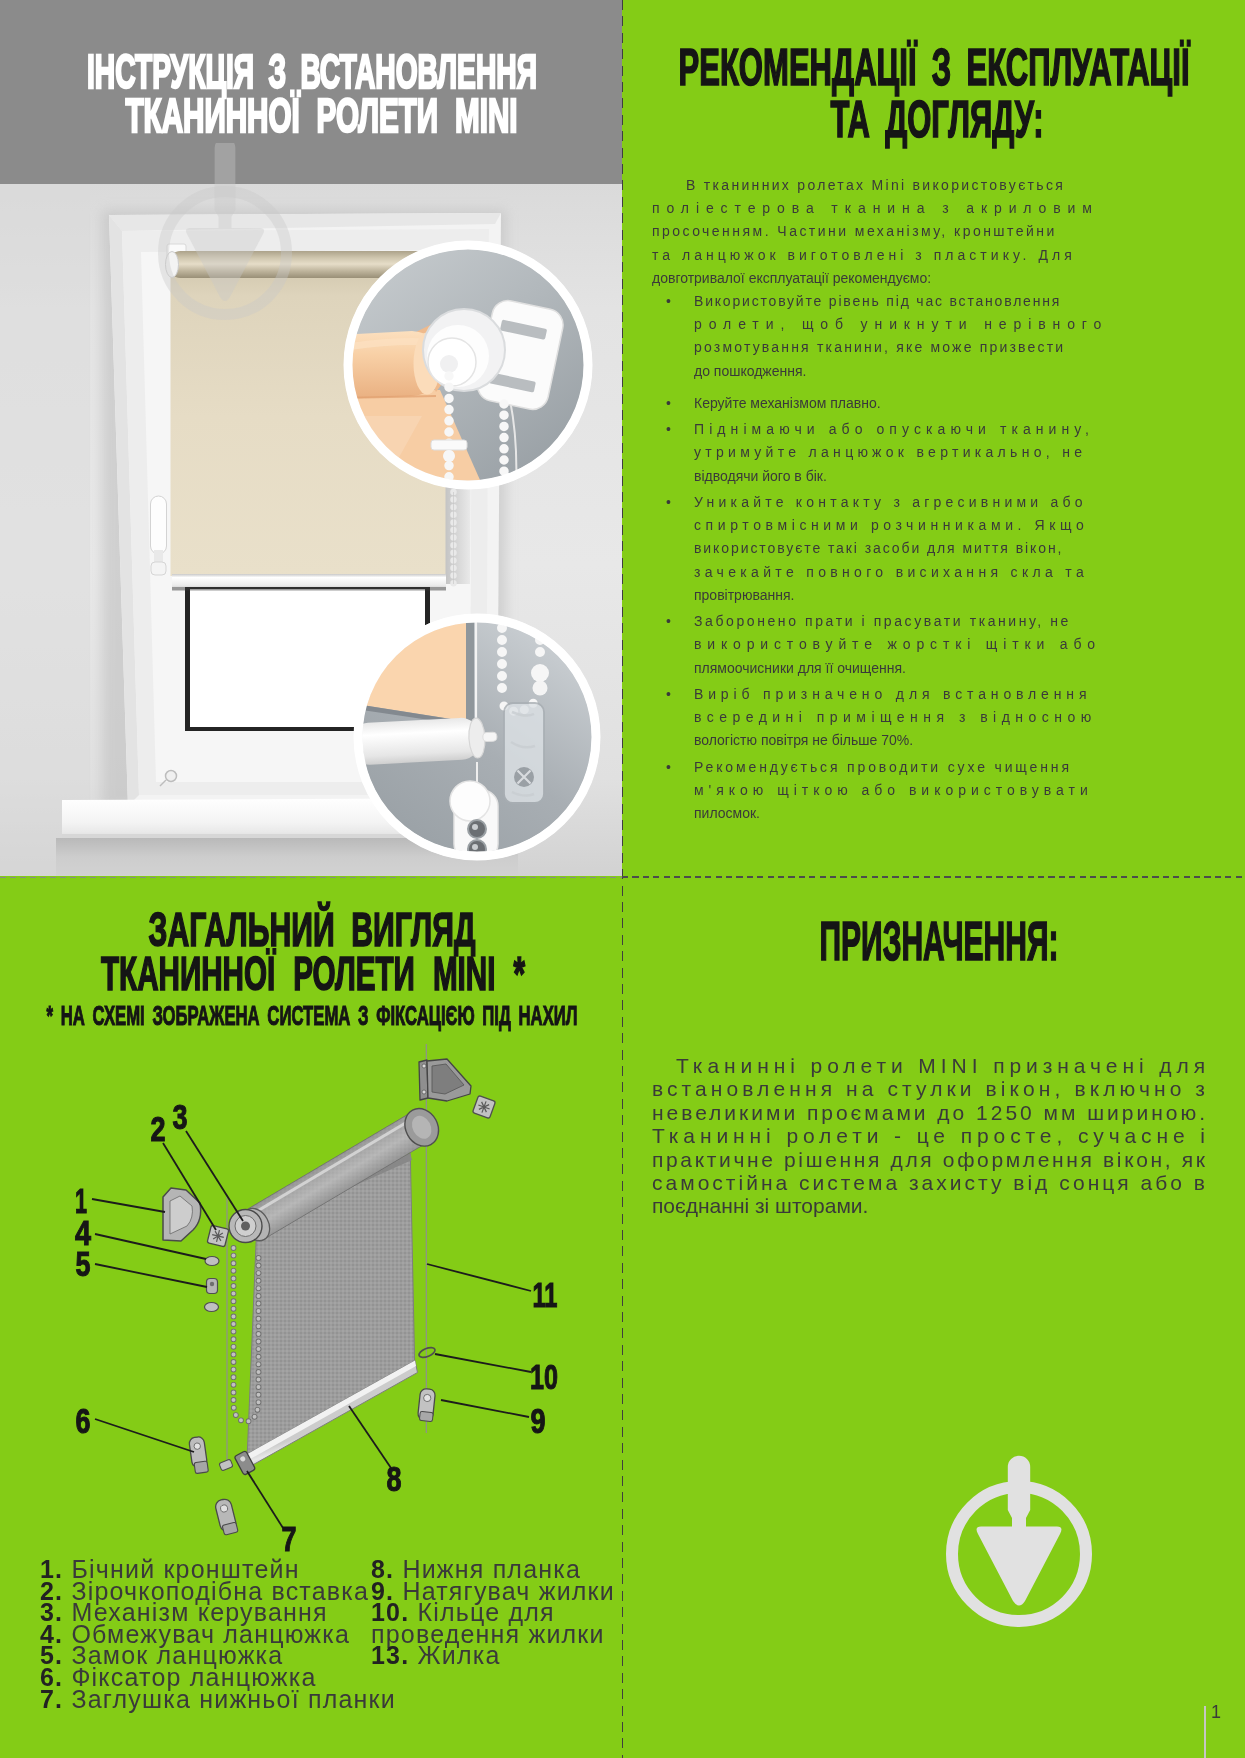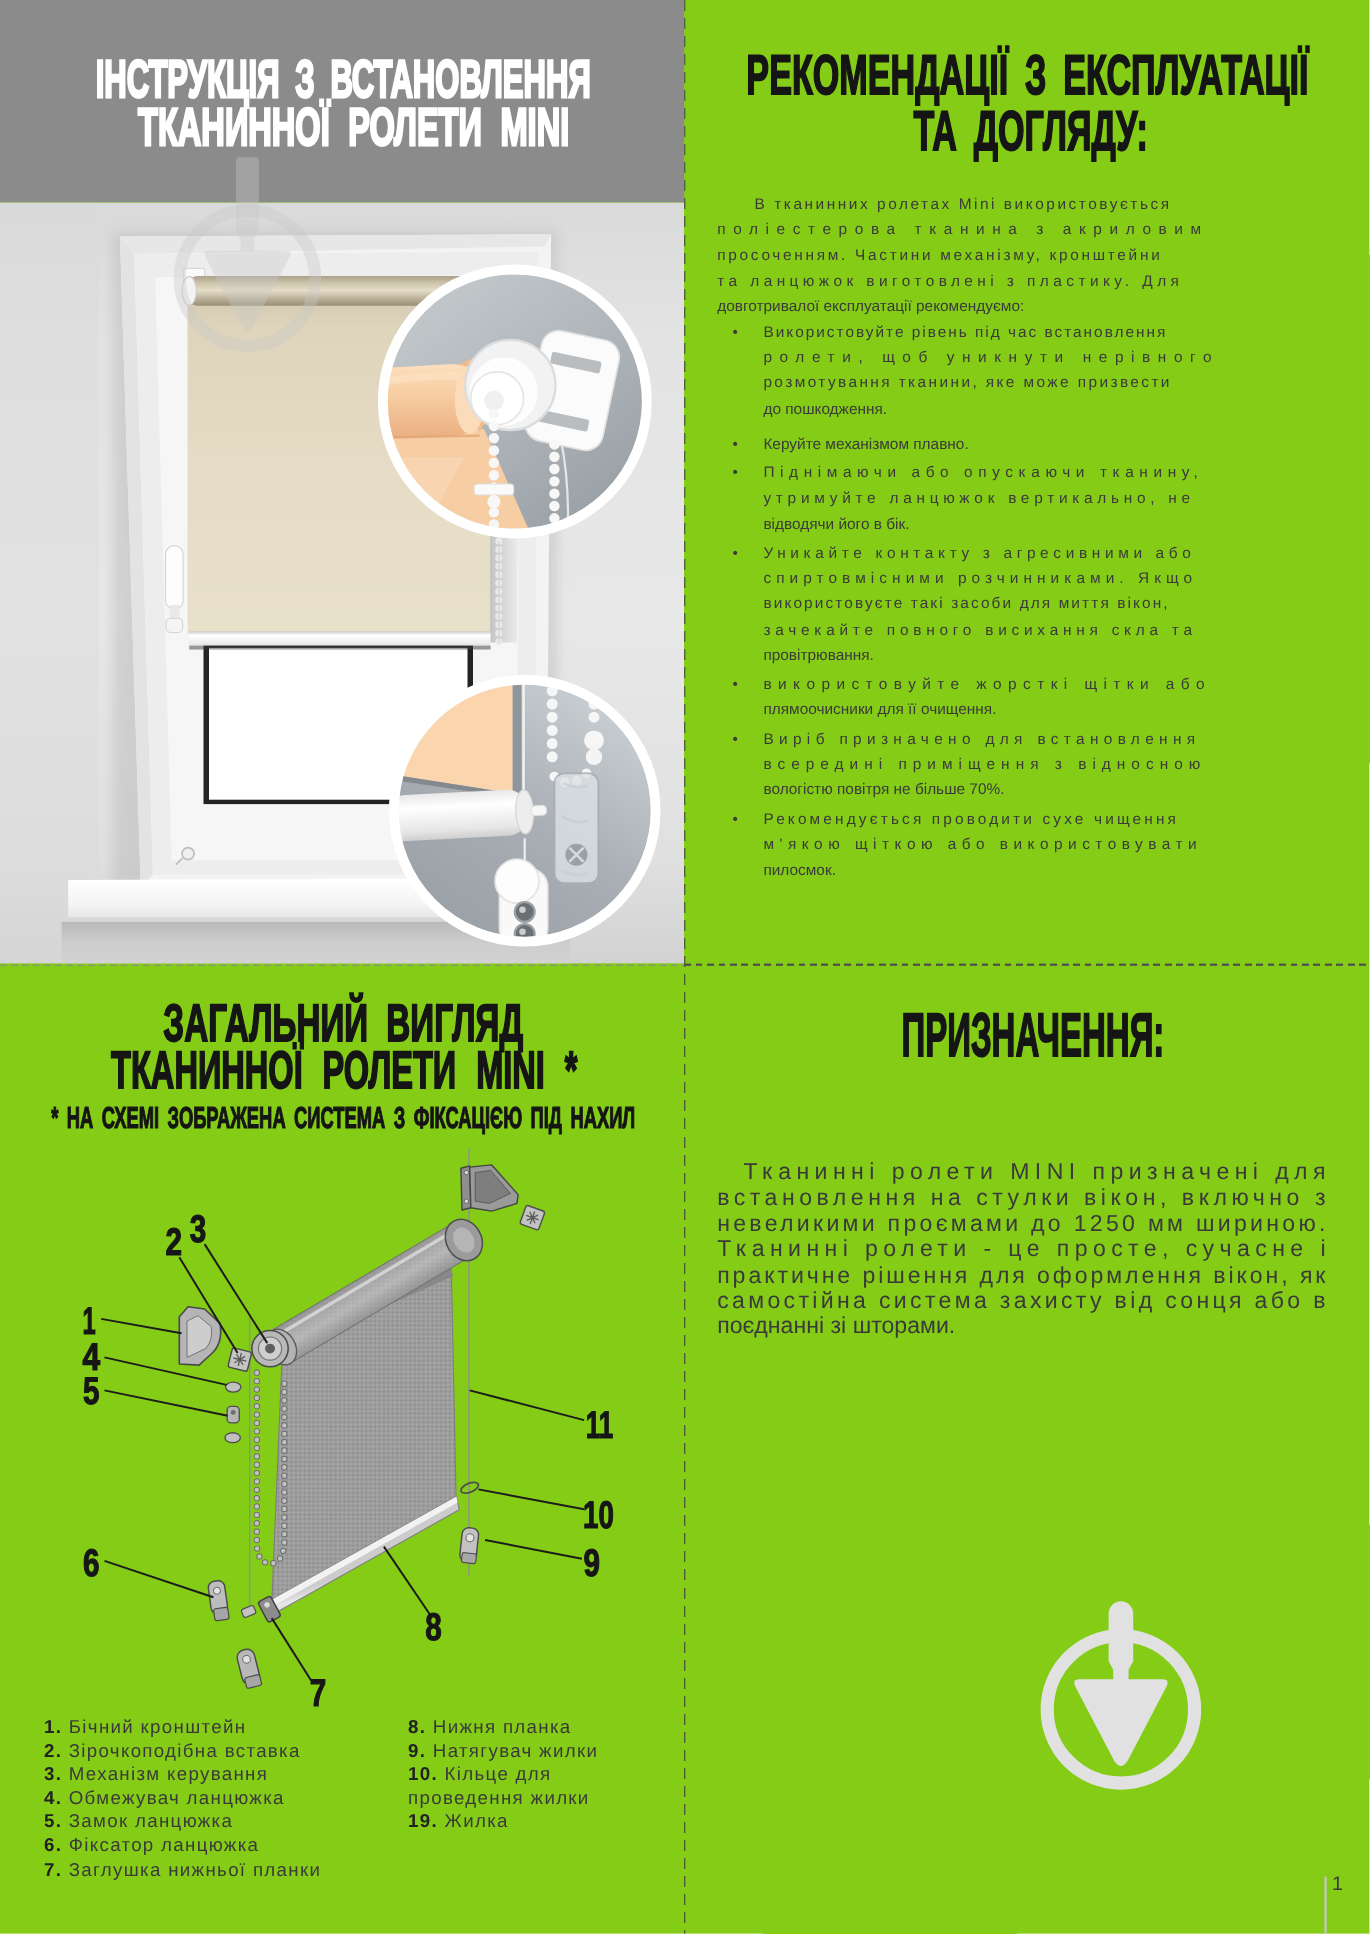--- a/index.html
+++ b/index.html
@@ -8,21 +8,21 @@
 svg text{font-family:"Liberation Sans",sans-serif;}
 .cond{font-weight:700;fill:#151515;stroke:#151515;stroke-width:1.7px;}
 .cond2{font-weight:700;fill:#151515;stroke:#151515;stroke-width:1.1px;}
 .txt{font-size:14px;line-height:23.2px;color:#3a3a3a;}
 .txt2{font-size:21px;line-height:23.4px;color:#3a3a3a;}
 .jl{text-align:left;white-space:nowrap;}
 .ll{text-align:left;white-space:nowrap;}
 .li{position:relative;padding-left:42px;margin-bottom:3.2px;}
 .li.g{margin-bottom:9px;}
 .li:before{content:"\2022";position:absolute;left:14px;top:0;}
-.leg{font-size:17px;line-height:21.6px;color:#3a3a3a;white-space:nowrap;letter-spacing:1.2px;}
+.leg{font-size:25px;line-height:21.6px;color:#3a3a3a;white-space:nowrap;letter-spacing:1.2px;}
 .leg b{color:#222;}
 </style></head>
 <body>
 <div class="page">
 
 <div class="abs" style="left:621.6px;top:0;width:1.5px;height:1758px;background:repeating-linear-gradient(180deg,#3f3f3f 0 10px,transparent 10px 16.4px);"></div>
 
 <div class="abs" style="left:0;top:877.2px;width:622px;height:1.2px;background:repeating-linear-gradient(90deg,#8a8a8a 0 6px,transparent 6px 10px);"></div>
 
 <div class="abs" style="left:622px;top:875.6px;width:623px;height:2.6px;background:repeating-linear-gradient(90deg,#4c4c4c 0 6.2px,transparent 6.2px 10.4px);"></div>
@@ -271,20 +271,21 @@
         <div class="ll">відводячи його в бік.</div>
       </div>
 <div class="li">
         <div class="jl" style="letter-spacing:4.226px;">Уникайте контакту з агресивними або</div>
         <div class="jl" style="letter-spacing:4.605px;">спиртовмісними розчинниками. Якщо</div>
         <div class="jl" style="letter-spacing:1.916px;">використовуєте такі засоби для миття вікон,</div>
         <div class="jl" style="letter-spacing:4.328px;">зачекайте повного висихання скла та</div>
         <div class="ll">провітрювання.</div>
       </div>
 <div class="li">
+        <div class="jl" style="letter-spacing:2.589px;">Заборонено прати і прасувати тканину, не</div>
         <div class="jl" style="letter-spacing:5.848px;">використовуйте жорсткі щітки або</div>
         <div class="ll">плямоочисники для її очищення.</div>
       </div>
 <div class="li">
         <div class="jl" style="letter-spacing:4.858px;">Виріб призначено для встановлення</div>
         <div class="jl" style="letter-spacing:5.47px;">всередині приміщення з відносною</div>
         <div class="ll">вологістю повітря не більше 70%.</div>
       </div>
 <div class="li">
         <div class="jl" style="letter-spacing:2.859px;">Рекомендується проводити сухе чищення</div>
@@ -444,21 +445,21 @@
 <div><b>5.</b> Замок ланцюжка</div>
 <div><b>6.</b> Фіксатор ланцюжка</div>
 <div><b>7.</b> Заглушка нижньої планки</div>
 </div>
 
 <div class="abs leg" style="left:371px;top:1559px;width:250px;">
 <div><b>8.</b> Нижня планка</div>
 <div><b>9.</b> Натягувач жилки</div>
 <div><b>10.</b> Кільце для</div>
 <div>проведення жилки</div>
-<div><b>19.</b> Жилка</div>
+<div><b>13.</b> Жилка</div>
 </div>
 
 <svg class="abs" style="left:622px;top:900px;" width="623" height="80">
   <text x="317" y="60" text-anchor="middle" textLength="239" lengthAdjust="spacingAndGlyphs" class="cond" style="font-size:56px;font-weight:700;">ПРИЗНАЧЕННЯ:</text>
 </svg>
 
 <div class="abs txt2" style="left:652px;top:1054px;width:553px;">
 <div class="jl" style="padding-left:24px;letter-spacing:4.925px;">Тканинні ролети MINI призначені для</div>
 <div class="jl" style="letter-spacing:4.098px;text-align:right;">встановлення на стулки вікон, включно з</div>
 <div class="jl" style="letter-spacing:2.986px;">невеликими проємами до 1250 мм шириною.</div>

